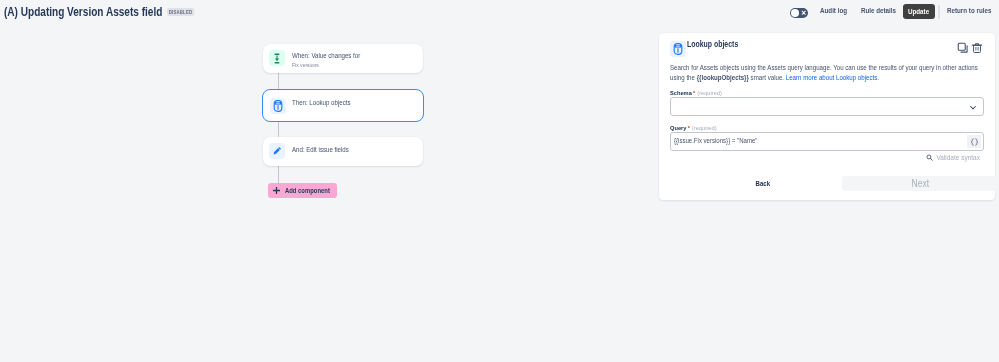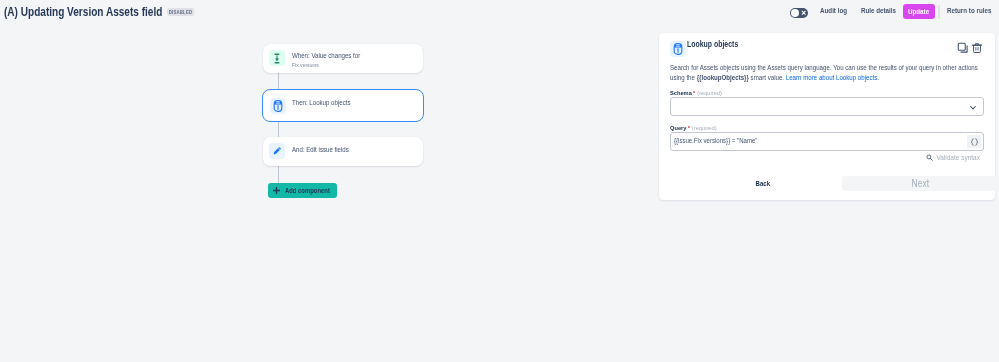--- a/index.html
+++ b/index.html
@@ -15,34 +15,34 @@
   
   .title { position:absolute; left:4px; top:4px; font-size:13.5px; font-weight:bold; color:#253858; white-space:nowrap; transform:scaleX(0.745); transform-origin:left top;}
   .badge { position:absolute; left:167px; top:8px; background:#dfe1e6; color:#626f86; font-size:5.2px; font-weight:bold; letter-spacing:0.25px; padding:1.8px 2px 1.4px; border-radius:3px; line-height:1; height:8px; transform:scaleX(0.83); transform-origin:left top;}
   .toggle { position:absolute; left:790px; top:7.5px; width:18px; height:10px; background:#44546f; border-radius:5px;}
   .toggle .knob { position:absolute; left:1px; top:1px; width:8px; height:8px; background:#fff; border-radius:50%;}
   .toggle .x { position:absolute; right:1.8px; top:2.2px; width:5.5px; height:5.5px;}
   .hlink { position:absolute; top:6px; font-size:8px; color:#44546f; font-weight:bold; white-space:nowrap; transform:scaleX(0.78); transform-origin:left top;}
   #auditlog { left:820px; }
   #ruledetails { left:861px; }
   #returnrules { left:947px; }
-  .updatebtn { position:absolute; left:903px; top:4px; width:32px; height:15px; background:#d946ef; border-radius:3px; color:#fff; font-size:8px; font-weight:bold; display:flex; align-items:center; justify-content:center; overflow:hidden;}
+  .updatebtn { position:absolute; left:903px; top:4px; width:32px; height:15px; background:#404040; border-radius:3px; color:#fff; font-size:8px; font-weight:bold; display:flex; align-items:center; justify-content:center; overflow:hidden;}
   .updatebtn span { display:inline-block; transform:scaleX(0.78);}
   .hdivider { position:absolute; left:938px; top:5px; width:1.5px; height:14px; background:#dfe1e6;}
 
   
   .connector { position:absolute; left:278px; width:1px; background:#c1c7d0;}
   .card { position:absolute; left:263px; width:160px; height:29px; background:#fff; border-radius:7px; box-shadow:0 1px 2px rgba(9,30,66,0.10), 0 0 1px rgba(9,30,66,0.10);}
   .card.sel { left:262px; width:162px; border:1.5px solid #388bff; height:33px; box-shadow:none; background:#fff; border-radius:8px;}
   .cicon { position:absolute; left:6px; top:6px; width:16px; height:16px; border-radius:4px; display:flex; align-items:center; justify-content:center;}
   .ctext { position:absolute; left:29px; font-size:6.8px; color:#42526e; white-space:nowrap; transform:scaleX(0.9); transform-origin:left top;}
   .ctitle { top:7.5px; }
   .csub { top:17.5px; color:#7a869a; font-size:5.6px;}
   .conly { top:8.5px; }
-  .addbtn { position:absolute; left:268px; top:183px; height:15px; width:69px; overflow:hidden; background:#14b8a6; border-radius:3px; display:flex; align-items:center; padding:0 4px; gap:4px; font-size:7.2px; color:#253858; font-weight:bold;}
+  .addbtn { position:absolute; left:268px; top:183px; height:15px; width:69px; overflow:hidden; background:#f9a8d4; border-radius:3px; display:flex; align-items:center; padding:0 4px; gap:4px; font-size:7.2px; color:#253858; font-weight:bold;}
   .addbtn span { display:inline-block; transform:scaleX(0.82); transform-origin:left center; width:56px; white-space:nowrap; flex-shrink:0;}
   .addbtn svg { flex-shrink:0; }
 
   
   .panel { position:absolute; left:659px; top:33px; width:336px; height:167px; background:#fff; border-radius:4px; box-shadow:0 1px 2px rgba(9,30,66,0.09), 0 0 1px rgba(9,30,66,0.10);}
   .pheader { position:absolute; left:11px; top:8px; display:flex; align-items:flex-start; gap:2px;}
   .picon { width:16px; height:16px; background:#e9f2ff; border-radius:4px; display:flex; align-items:center; justify-content:center;}
   .ptitle { font-size:9.5px; font-weight:bold; color:#253858; display:inline-block; transform:scaleX(0.73) translateY(-2.6px); transform-origin:left center; white-space:nowrap; margin-left:-1px;}
   .pacts { position:absolute; right:12px; top:9px; display:flex; gap:2px;}
   .pdesc { position:absolute; left:11px; top:30px; width:338px; font-size:6.6px; line-height:1.58; color:#42526e; transform:scaleX(0.932); transform-origin:left top;}

